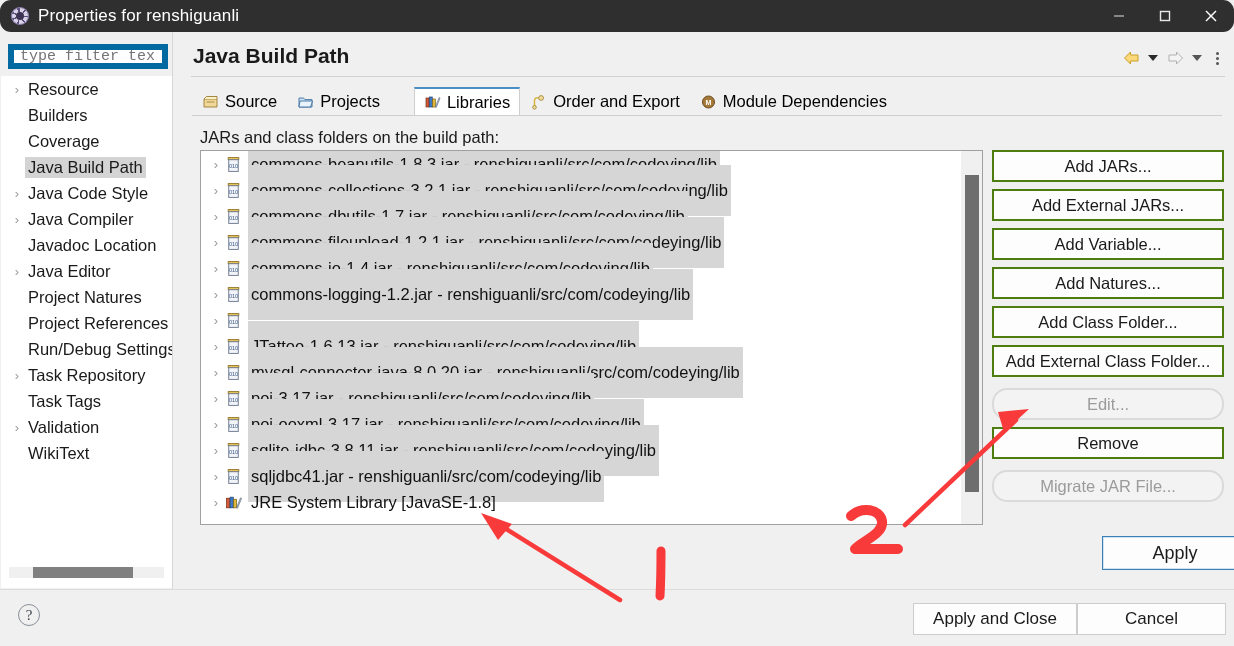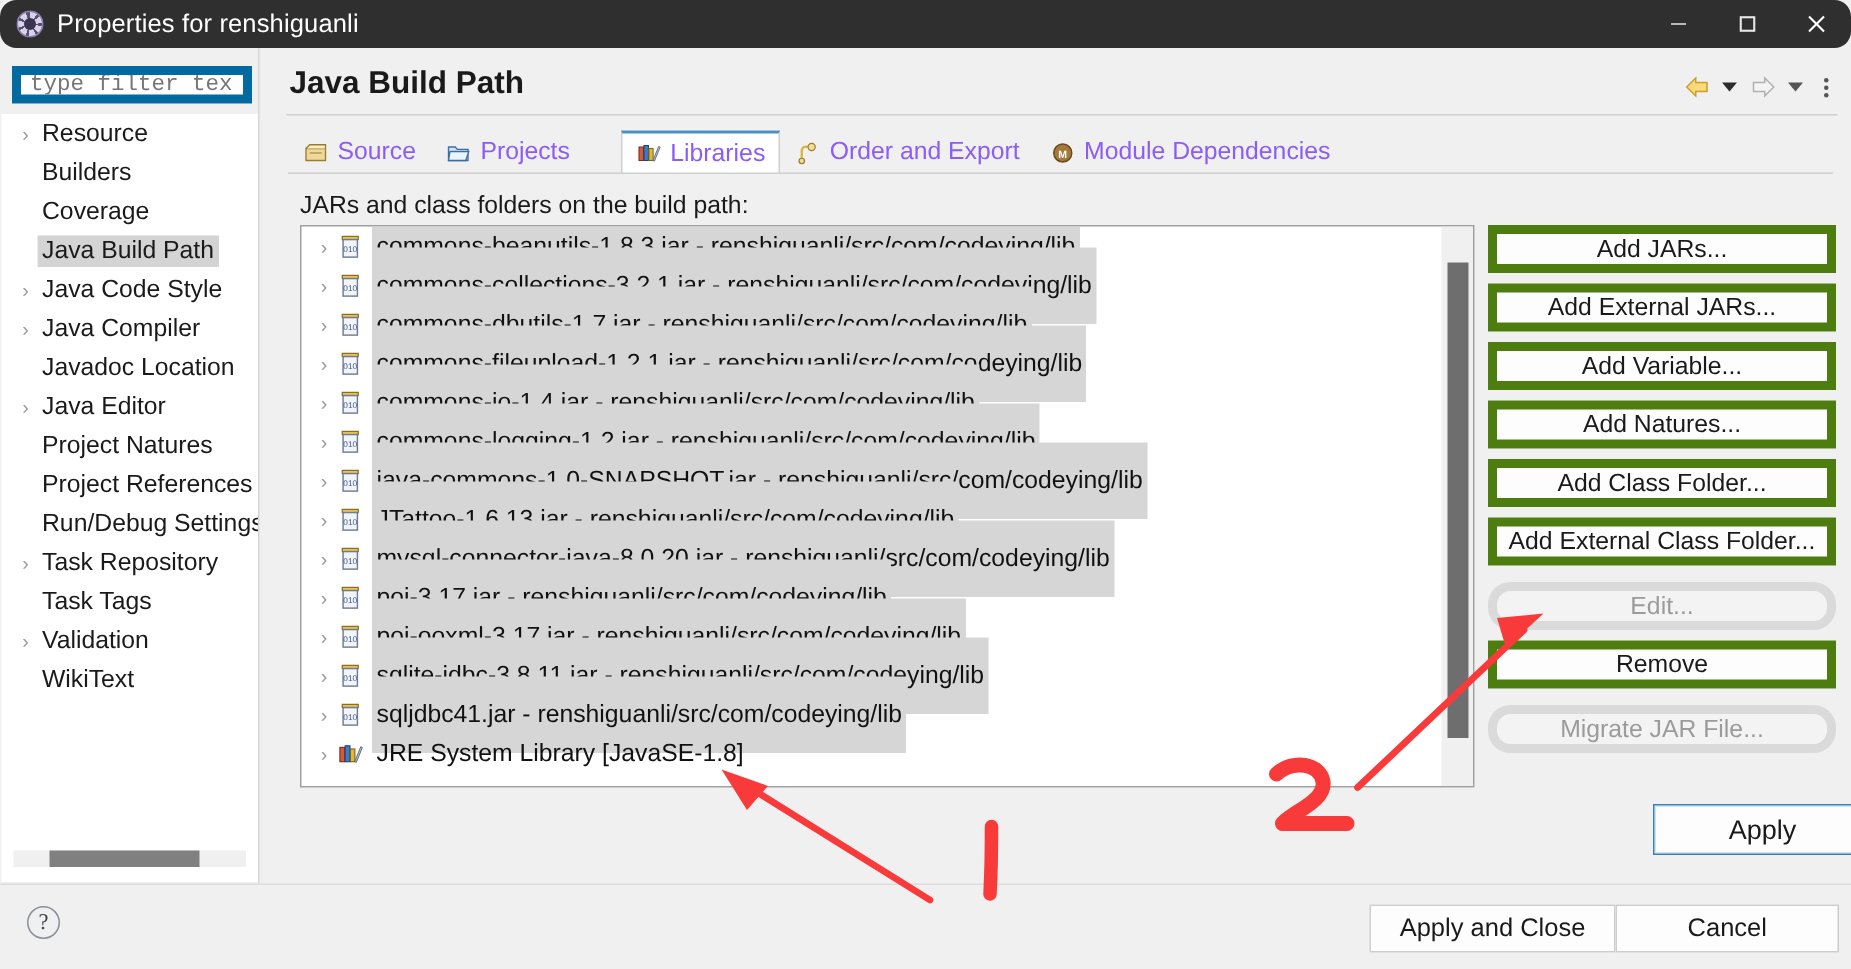--- a/index.html
+++ b/index.html
@@ -140,21 +140,21 @@
     background: #d0d0d0;
   }
 
   
   .tabstrip {
     position: absolute; left: 12px; top: 54px; width: 1030px; height: 30px;
     display: flex; align-items: flex-end;
   }
   .tab {
     height: 29px; display: flex; align-items: center; gap: 6px;
-    padding: 0 9px; font-size: 16.5px; color: #8b5cf6;
+    padding: 0 9px; font-size: 16.5px; color: #000000;
     background: #f0f0f0;
     border: 1px solid transparent;
     white-space: nowrap;
   }
   .tab.active {
     background: #ffffff;
     border: 1px solid #cfcfcf; border-bottom-color: #ffffff;
     border-top: 2px solid #4a90c4;
     margin-left: 24px;
   }
@@ -197,21 +197,21 @@
     position: absolute; left: 4px; top: 24px; width: 14px; height: 317px;
     background: #6e6e6e;
   }
 
   
   .btn-col {
     position: absolute; left: 812px; top: 118px; width: 232px;
   }
   .sbtn {
     width: 232px; height: 32px; margin-bottom: 7px;
-    background: #fdfdfd; border: 6px solid #4d7c0f;
+    background: #fdfdfd; border: 2px solid #4d7c0f;
     font-family: "Liberation Sans", sans-serif;
     font-size: 16.5px; color: #1a1a1a;
     display: flex; align-items: center; justify-content: center;
     white-space: nowrap; overflow: hidden;
   }
   .sbtn.disabled { color: #9b9b9b; background: #f3f3f3; border-color: #dadada; }
   .sbtn.gap { margin-top: 11px; border-radius: 15px; }
 
   .apply-row {
     position: absolute; left: 0; top: 500px; width: 1054px; height: 46px;
@@ -510,21 +510,20 @@
           </div>
           <div class="jar-row highlighted">
             <span class="row-chevron">›</span>
             <span>
               <svg class="row-icon" viewBox="0 0 16 16">
                 <rect x="3" y="1.5" width="10" height="2" fill="#e8c45a" stroke="#8a7020" stroke-width=".8"></rect>
                 <rect x="3.5" y="3.5" width="9" height="11" fill="#f2f4f8" stroke="#6f7c92" stroke-width=".9"></rect>
                 <text x="8" y="11.3" font-size="5.2" text-anchor="middle" fill="#3a5a8c" font-family="Liberation Sans">010</text>
               </svg>
             </span>
-            <span class="row-label">java-commons-1.0-SNAPSHOT.jar - renshiguanli/src/com/codeying/lib</span>
           </div>
           <div class="jar-row highlighted">
             <span class="row-chevron">›</span>
             <span>
               <svg class="row-icon" viewBox="0 0 16 16">
                 <rect x="3" y="1.5" width="10" height="2" fill="#e8c45a" stroke="#8a7020" stroke-width=".8"></rect>
                 <rect x="3.5" y="3.5" width="9" height="11" fill="#f2f4f8" stroke="#6f7c92" stroke-width=".9"></rect>
                 <text x="8" y="11.3" font-size="5.2" text-anchor="middle" fill="#3a5a8c" font-family="Liberation Sans">010</text>
               </svg>
             </span>

